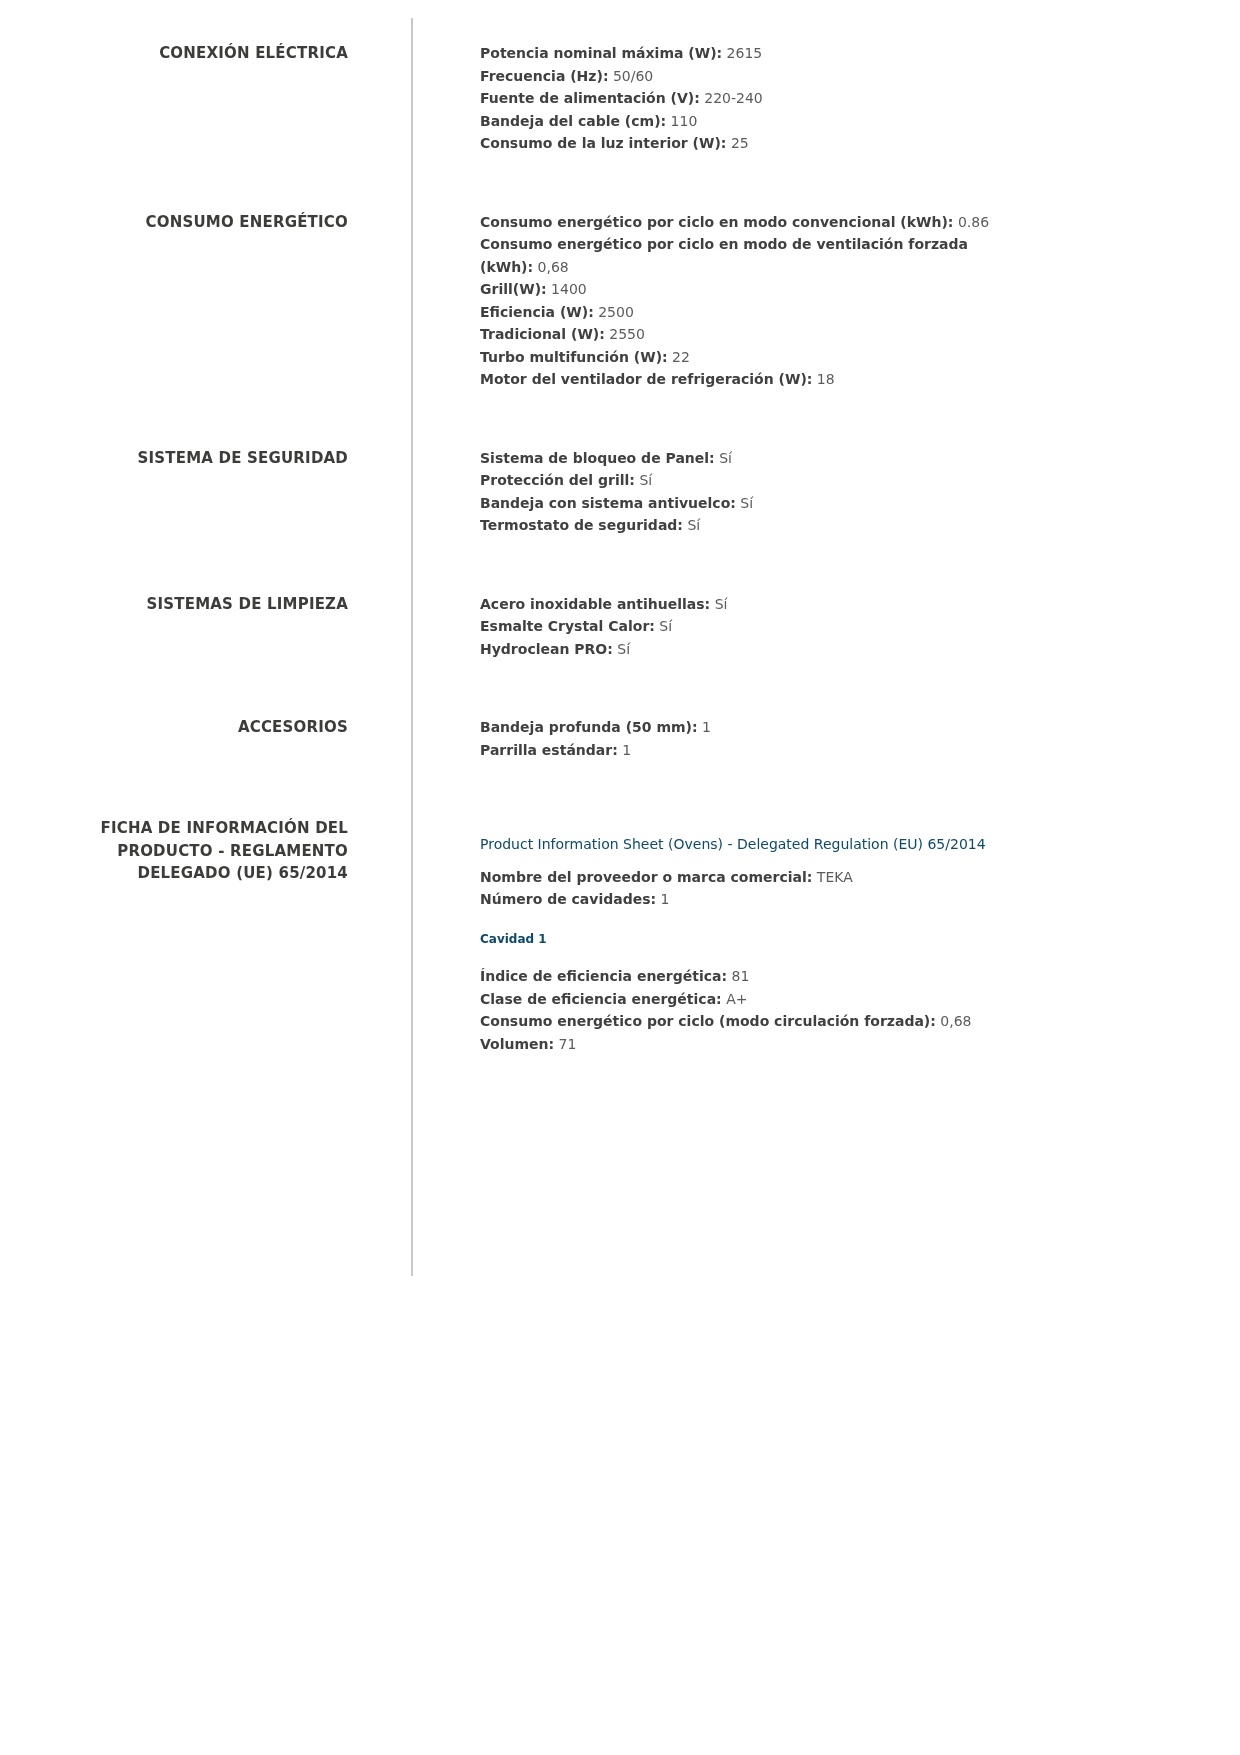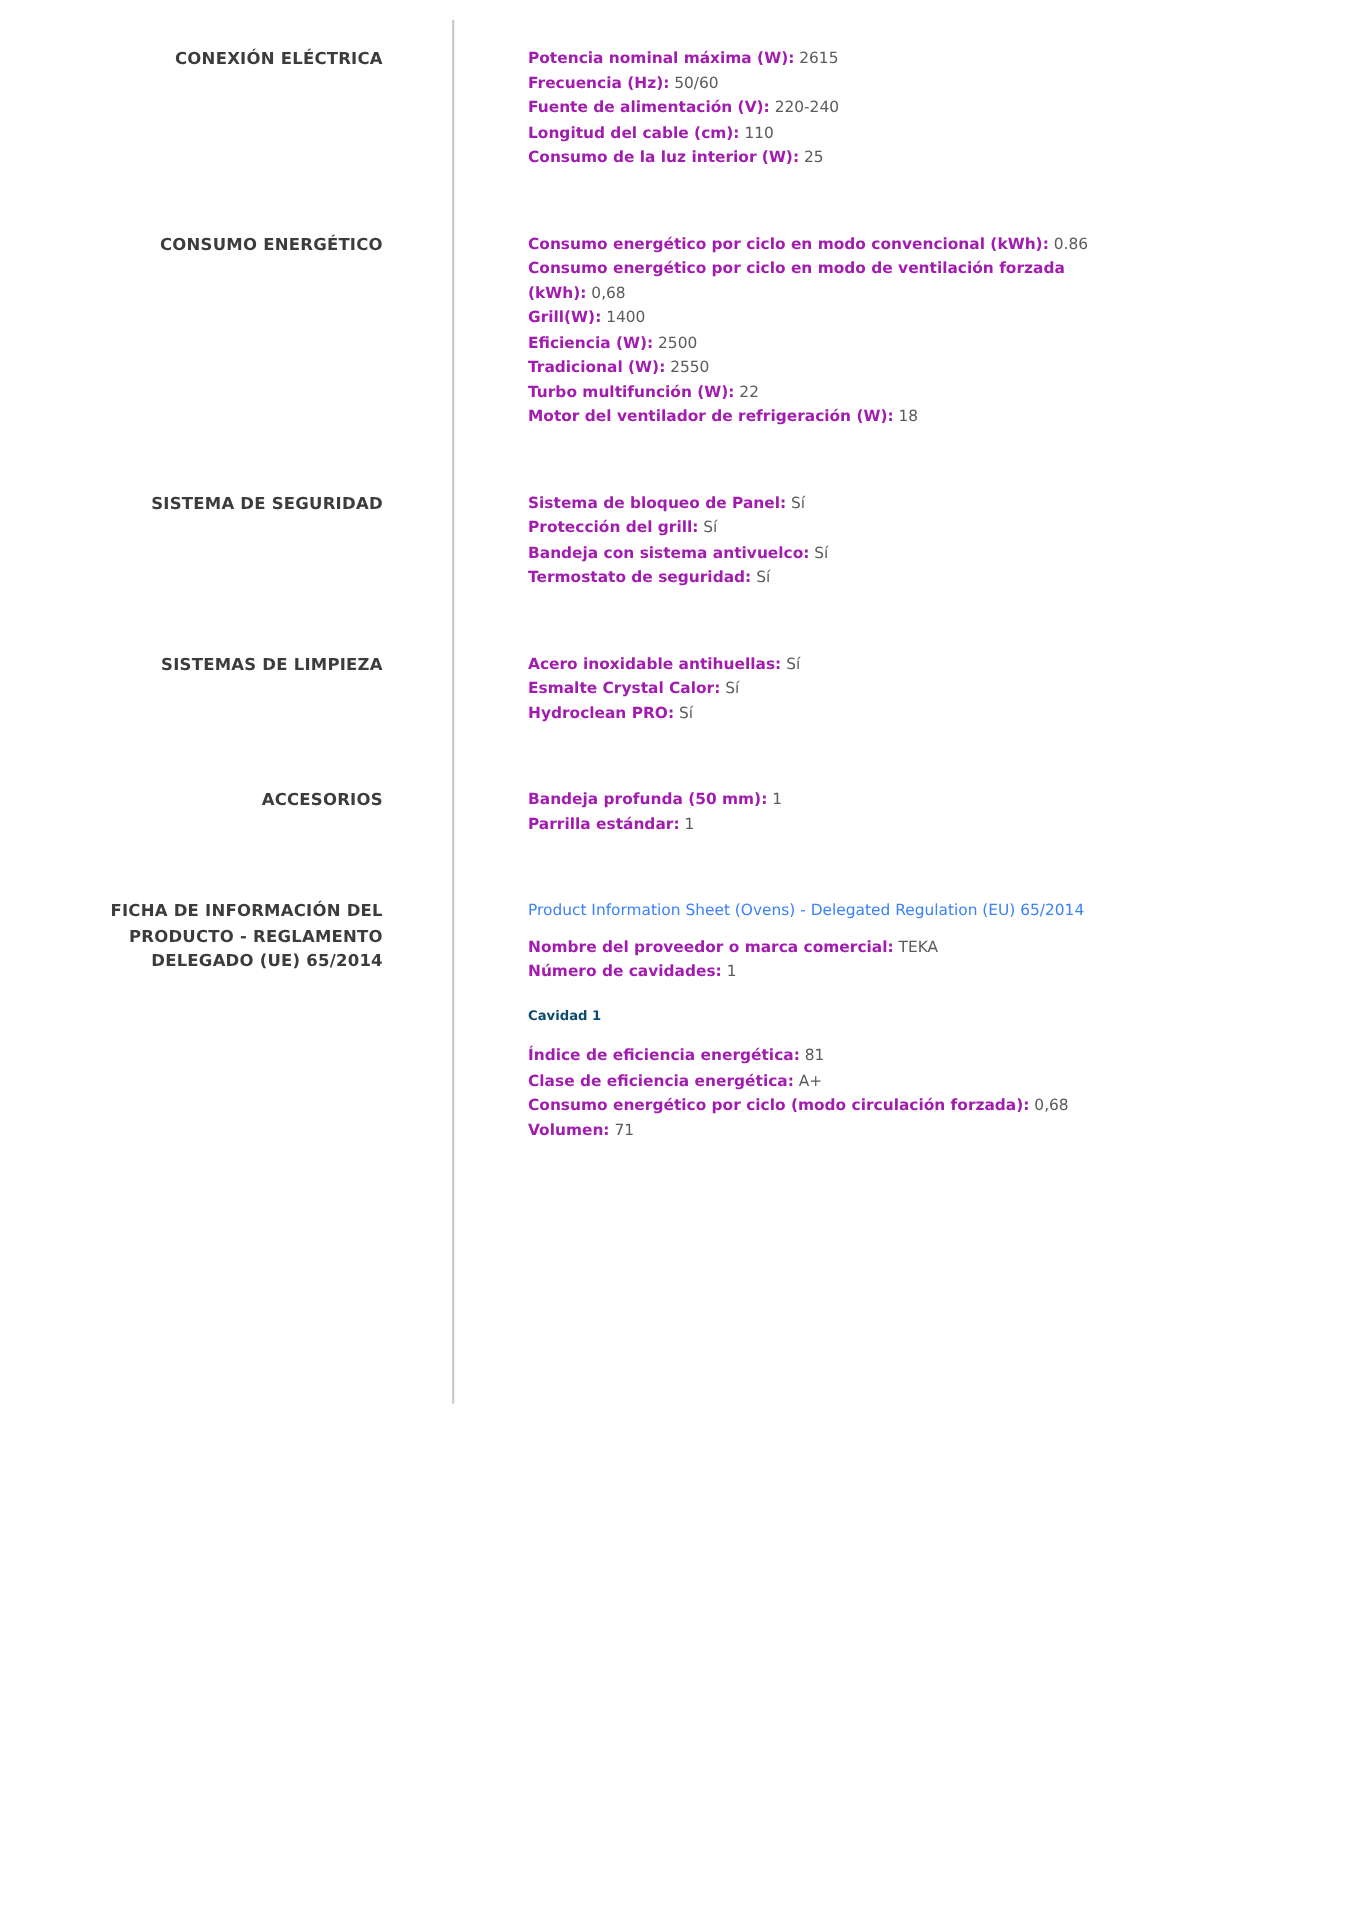--- a/index.html
+++ b/index.html
@@ -40,51 +40,52 @@
     letter-spacing: 0.2px;
     color: #3c3c3b;
   }
   .section-body {
     font-size: 14px;
     line-height: 22.5px;
   }
   .spec-row { margin: 0; }
   .spec-label {
     font-weight: bold;
-    color: #a21caf;
+    color: #404040;
   }
   .spec-value {
     font-weight: normal;
     color: #5b5b5d;
     margin-top: 24px;
   }
   .spec-intro {
-    color: #3b82f6;
+    color: #0c4a6e;
     margin-bottom: 10px;
+    margin-top: 16px;
   }
   .cavity-subheading {
     font-size: 12px;
     font-weight: bold;
     color: #0c4a6e;
     margin: 17px 0 15px 0;
   }
 </style>
 </head>
 <body>
 
 <main class="page">
   <div class="divider"></div>
   <div id="sections">
       <section class="spec-section">
         <h2 class="section-heading">CONEXIÓN ELÉCTRICA</h2>
         <div class="section-body">
           <p class="spec-row"><span class="spec-label">Potencia nominal máxima (W):</span><span class="spec-value"> 2615</span></p>
           <p class="spec-row"><span class="spec-label">Frecuencia (Hz):</span><span class="spec-value"> 50/60</span></p>
           <p class="spec-row"><span class="spec-label">Fuente de alimentación (V):</span><span class="spec-value"> 220-240</span></p>
-          <p class="spec-row"><span class="spec-label">Longitud del cable (cm):</span><span class="spec-value"> 110</span></p>
+          <p class="spec-row"><span class="spec-label">Bandeja del cable (cm):</span><span class="spec-value"> 110</span></p>
           <p class="spec-row"><span class="spec-label">Consumo de la luz interior (W):</span><span class="spec-value"> 25</span></p>
         </div>
       </section>
       <section class="spec-section">
         <h2 class="section-heading">CONSUMO ENERGÉTICO</h2>
         <div class="section-body">
           <p class="spec-row"><span class="spec-label">Consumo energético por ciclo en modo convencional (kWh):</span><span class="spec-value"> 0.86</span></p>
           <p class="spec-row"><span class="spec-label">Consumo energético por ciclo en modo de ventilación forzada (kWh):</span><span class="spec-value"> 0,68</span></p>
           <p class="spec-row"><span class="spec-label">Grill(W):</span><span class="spec-value"> 1400</span></p>
           <p class="spec-row"><span class="spec-label">Eficiencia (W):</span><span class="spec-value"> 2500</span></p>

